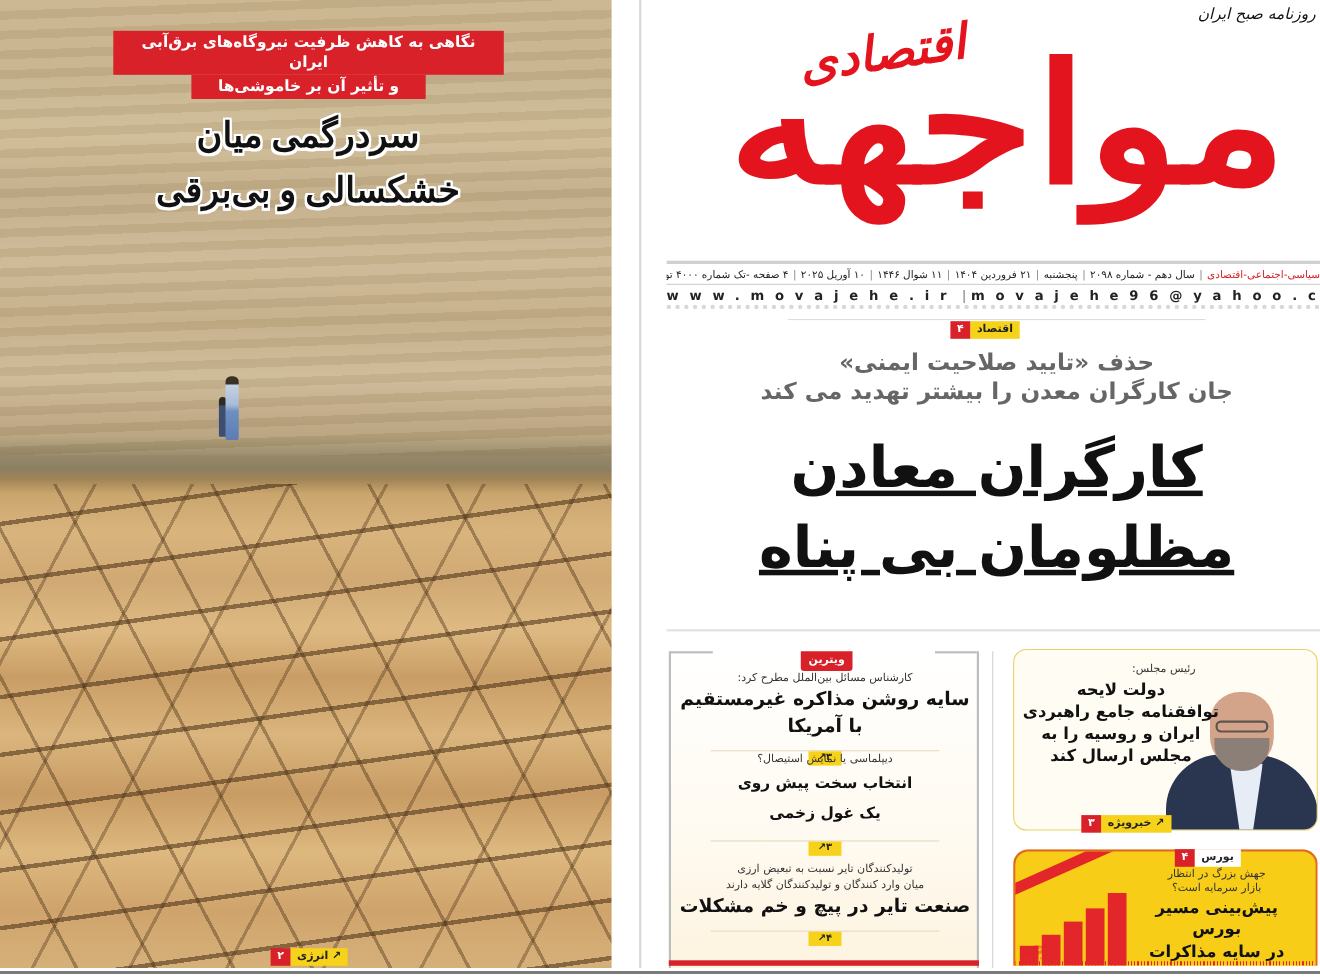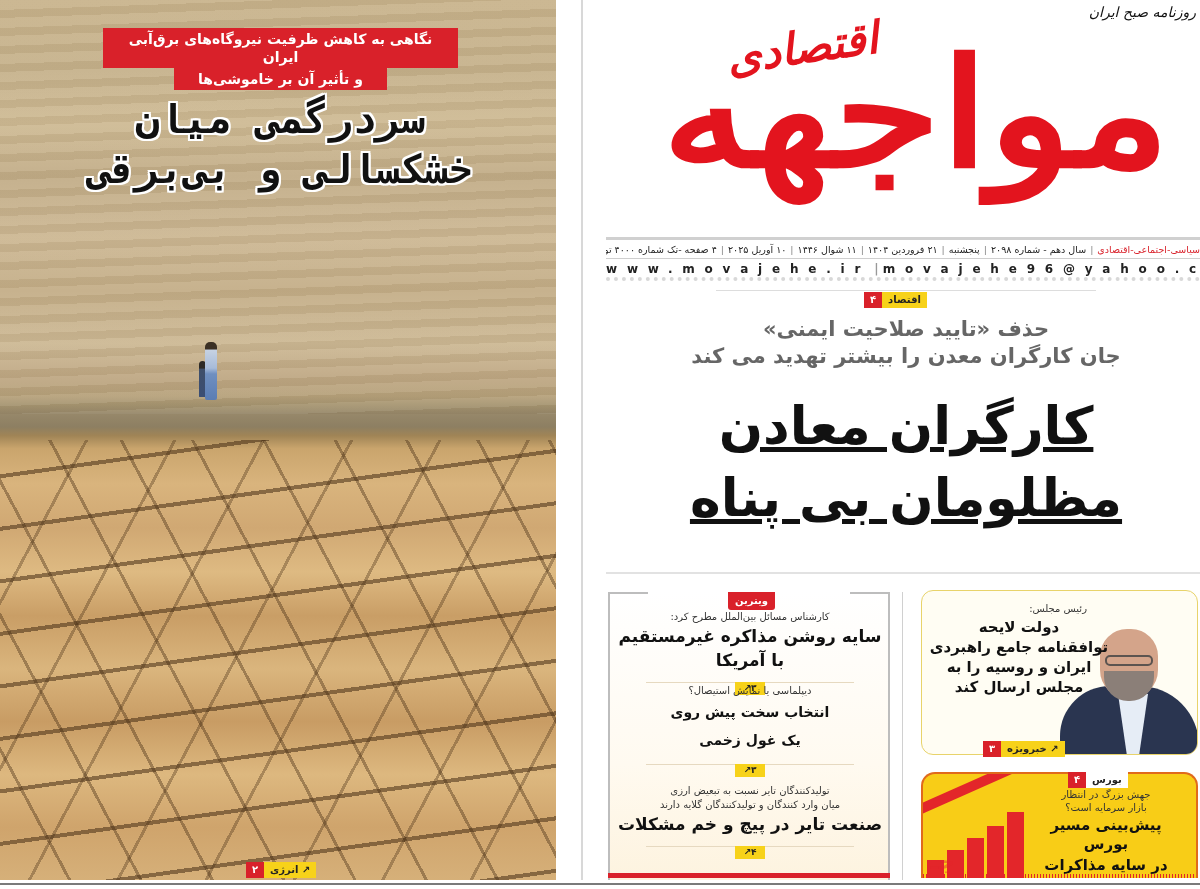--- a/index.html
+++ b/index.html
@@ -43,21 +43,21 @@
     text-align: center; direction: rtl;
   }
   .kicker-line {
     display: inline-block; background: #d9212a; color: #fff;
     font-family: "DejaVu Sans", sans-serif; font-weight: bold; font-size: 14px;
     padding: 2px 24px; line-height: 18px;
   }
   .kicker-line.l2 { margin-top: 0; }
   .left-headline {
     position: absolute; top: 98px; left: 60px; width: 440px; direction: rtl; text-align: center;
-    font-family: Liberation Mono, monospace; font-weight: bold; font-size: 40px; line-height: 50px;
+    font-family: Liberation Serif, serif; font-weight: bold; font-size: 32px; line-height: 50px;
     color: #111;
     text-shadow: 2px 0 0 #fff, -2px 0 0 #fff, 0 2px 0 #fff, 0 -2px 0 #fff, 2px 2px 0 #fff, -2px -2px 0 #fff, 2px -2px 0 #fff, -2px 2px 0 #fff;
   }
   .section-tag {
     position: absolute; display: flex; direction: rtl; height: 16px; font-size: 10px; font-weight: bold;
     font-family: "DejaVu Sans", sans-serif; line-height: 16px;
   }
   .section-tag .tag-label { background: #f7d21a; color: #222; padding: 0 6px; }
   .section-tag .tag-num { background: #d9212a; color: #fff; padding: 0 6px; }
   .left-tag { left: 246px; top: 862px; }

